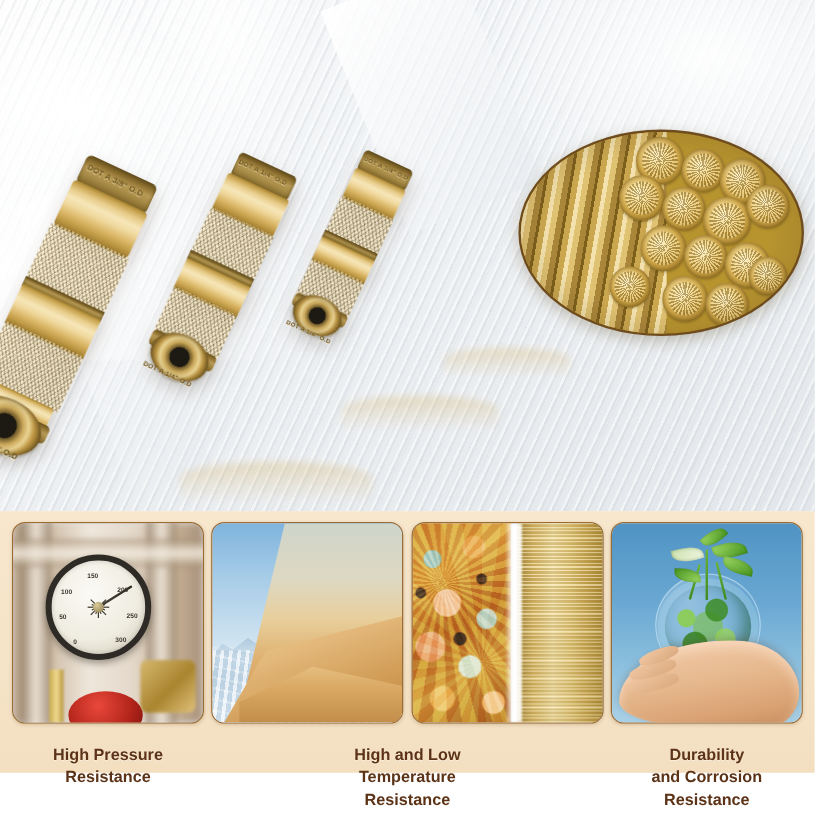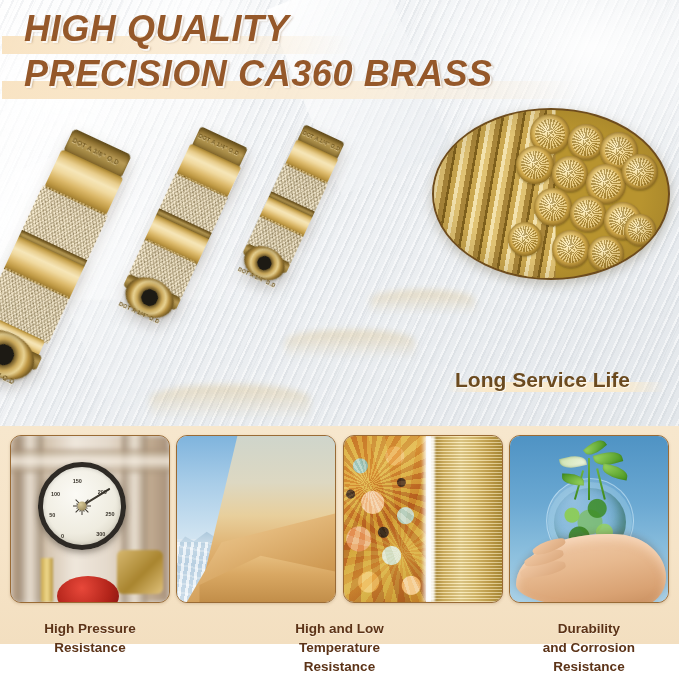--- a/index.html
+++ b/index.html
@@ -366,30 +366,20 @@
 
 <div id="page">
 
   <div class="hero">
     <div class="hero-texture"></div>
     <div class="hero-glow-r"></div>
     <div class="hero-splash"></div>
     <div class="hero-shard" style="left:300px;top:-20px;width:120px;height:200px;"></div>
     <div class="hero-shard" style="left:60px;top:150px;width:70px;height:260px;opacity:.65;"></div>
 
-    <div class="headline">
-      <div class="headline-row">
-        <div class="headline-band r1"></div>
-        <div class="headline-text">HIGH QUALITY</div>
-      </div>
-      <div class="headline-row">
-        <div class="headline-band r2"></div>
-        <div class="headline-text">PRECISION CA360 BRASS</div>
-      </div>
-    </div>
 
     <div class="reflection" style="left:150px;top:385px;width:160px;height:46px;"></div>
     <div class="reflection" style="left:285px;top:330px;width:130px;height:38px;"></div>
     <div class="reflection" style="left:370px;top:290px;width:105px;height:32px;"></div>
 
     <div class="fitting" style="left:12px;top:130px;width:76px;height:250px;transform:rotate(25deg);">
       <div class="fit-body">
         <div class="brass-dark ring-band" style="position:absolute;left:6px;top:0;width:64px;height:26px;border-radius:5px;"></div>
         <div class="engrave" style="left:10px;top:8px;transform:rotate(2deg);font-size:6.5px;">DOT A 3/8" O.D</div>
         <div class="brass" style="position:absolute;left:4px;top:24px;width:68px;height:42px;border-radius:4px;"></div>
@@ -446,24 +436,20 @@
       <div class="rod-end" style="left:100px;top:78px;width:38px;height:38px;"></div>
       <div class="rod-end" style="left:136px;top:86px;width:36px;height:36px;"></div>
       <div class="rod-end" style="left:170px;top:92px;width:38px;height:38px;"></div>
       <div class="rod-end" style="left:118px;top:120px;width:38px;height:38px;"></div>
       <div class="rod-end" style="left:154px;top:126px;width:36px;height:36px;"></div>
       <div class="rod-end" style="left:74px;top:112px;width:34px;height:34px;"></div>
       <div class="rod-end" style="left:190px;top:104px;width:32px;height:32px;"></div>
       <div class="rods-fade"></div>
     </div>
 
-    <div class="lsl">
-      <div class="lsl-band"></div>
-      <div class="lsl-text">Long Service Life</div>
-    </div>
   </div>
 
   <div class="features">
 
     <div class="cards">
 
       <div class="card">
         <div class="card-img">
           <div class="pipes"></div>
           <div class="pipe-v" style="left:4%;"></div>

